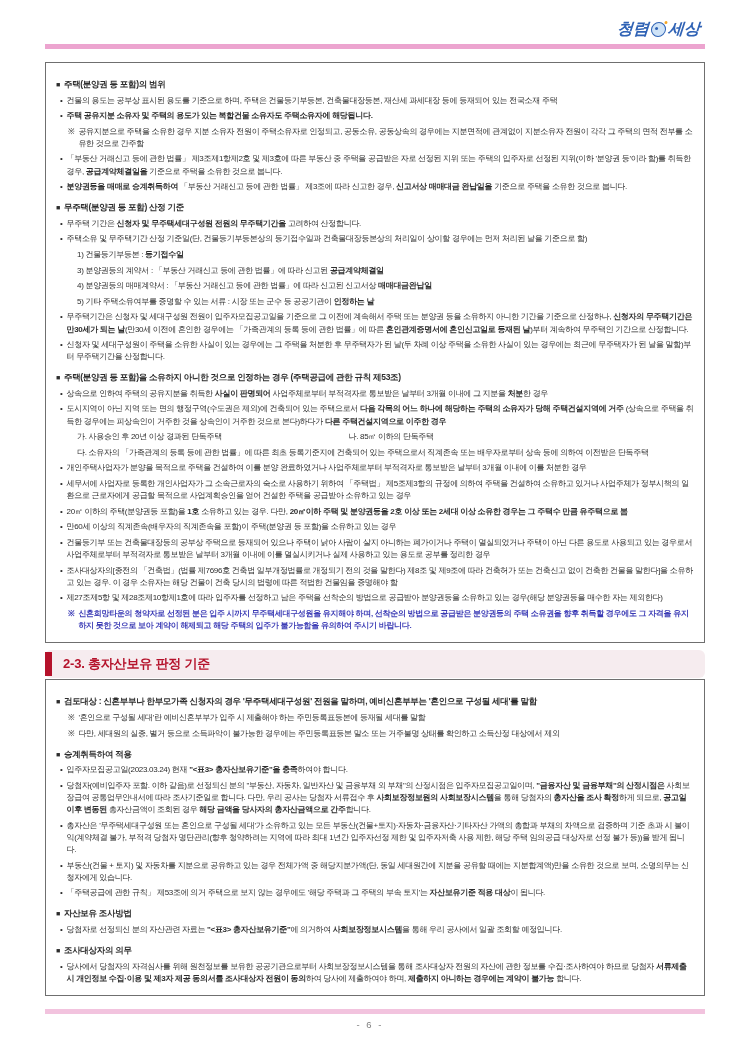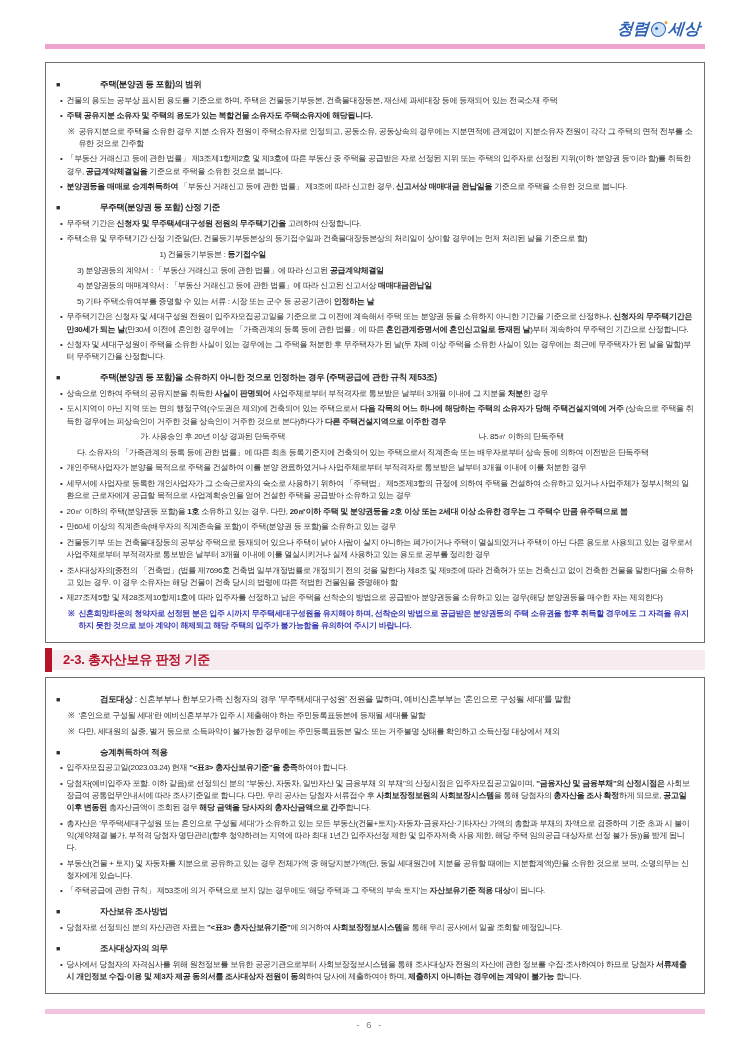--- a/index.html
+++ b/index.html
@@ -19,38 +19,38 @@
     width:13px;height:13px;border-radius:50%;
     background:#cfe3f7;border:1.5px solid #2f62b5;position:relative;display:inline-block;
   }
   .logo-icon .d1{position:absolute;width:3px;height:3px;border-radius:50%;background:#f5a623;right:-2px;top:-2px;}
   .logo-icon .d2{position:absolute;width:3px;height:3px;border-radius:50%;background:#2f62b5;left:3px;top:4px;}
   .topbar{position:absolute;top:44px;left:45px;width:660px;height:5px;background:#eca4cf;}
   .content{position:absolute;top:62px;left:45px;width:660px;}
   .box{border:1.5px solid #6f6f6f;padding:7px 10px;box-sizing:border-box;background:#fff;}
   .box1{margin-bottom:7px;}
   .sec-header{
-    height:20px;background:#f6ecef;display:flex;align-items:center;margin-bottom:7px;
+    height:28px;background:#f6ecef;display:flex;align-items:center;margin-bottom:1px;border-radius:6px;
   }
   .sec-bar{width:7px;height:24px;background:#b5122b;margin-right:11px;flex:0 0 auto;}
   .sec-title{font-size:13px;font-weight:bold;color:#b5122b;letter-spacing:-0.2px;}
   
   .blk{display:flex;align-items:flex-start;margin:3.5px 0;}
   .blk .mark{flex:0 0 auto;margin-right:4px;}
   .blk .txt{flex:1 1 auto;}
-  .h,.hm{margin-top:8px;gap:36px;}
+  .h,.hm{margin-top:8px;}
   .h{font-weight:bold;font-size:8.5px;}
-  .hm{font-size:8.5px;}
+  .hm{font-size:8.5px;font-weight:bold;}
   .h .mark,.hm .mark{font-size:7px;margin-top:1px;}
   .b{padding-left:4px;}
   .b .mark{font-size:8px;}
   .n{padding-left:12px;}
   .nb{padding-left:12px;color:#3b3bb5;font-weight:bold;}
   .s{padding-left:21px;}
-  .cols{padding-left:21px;text-align:center;}
+  .cols{padding-left:21px;}
   .cols .col:first-child{flex:0 0 44%;}
   .cols .col{flex:1 1 auto;}
   .footer-bar{position:absolute;top:1009px;left:45px;width:660px;height:5px;background:#f2c3de;}
   .page-num{position:absolute;top:1019px;left:0;width:740px;text-align:center;color:#808080;font-size:9.5px;letter-spacing:2px;line-height:12px;}
 </style>
 </head>
 <body>
 
 <div class="logo">
   <span>청렴</span>

